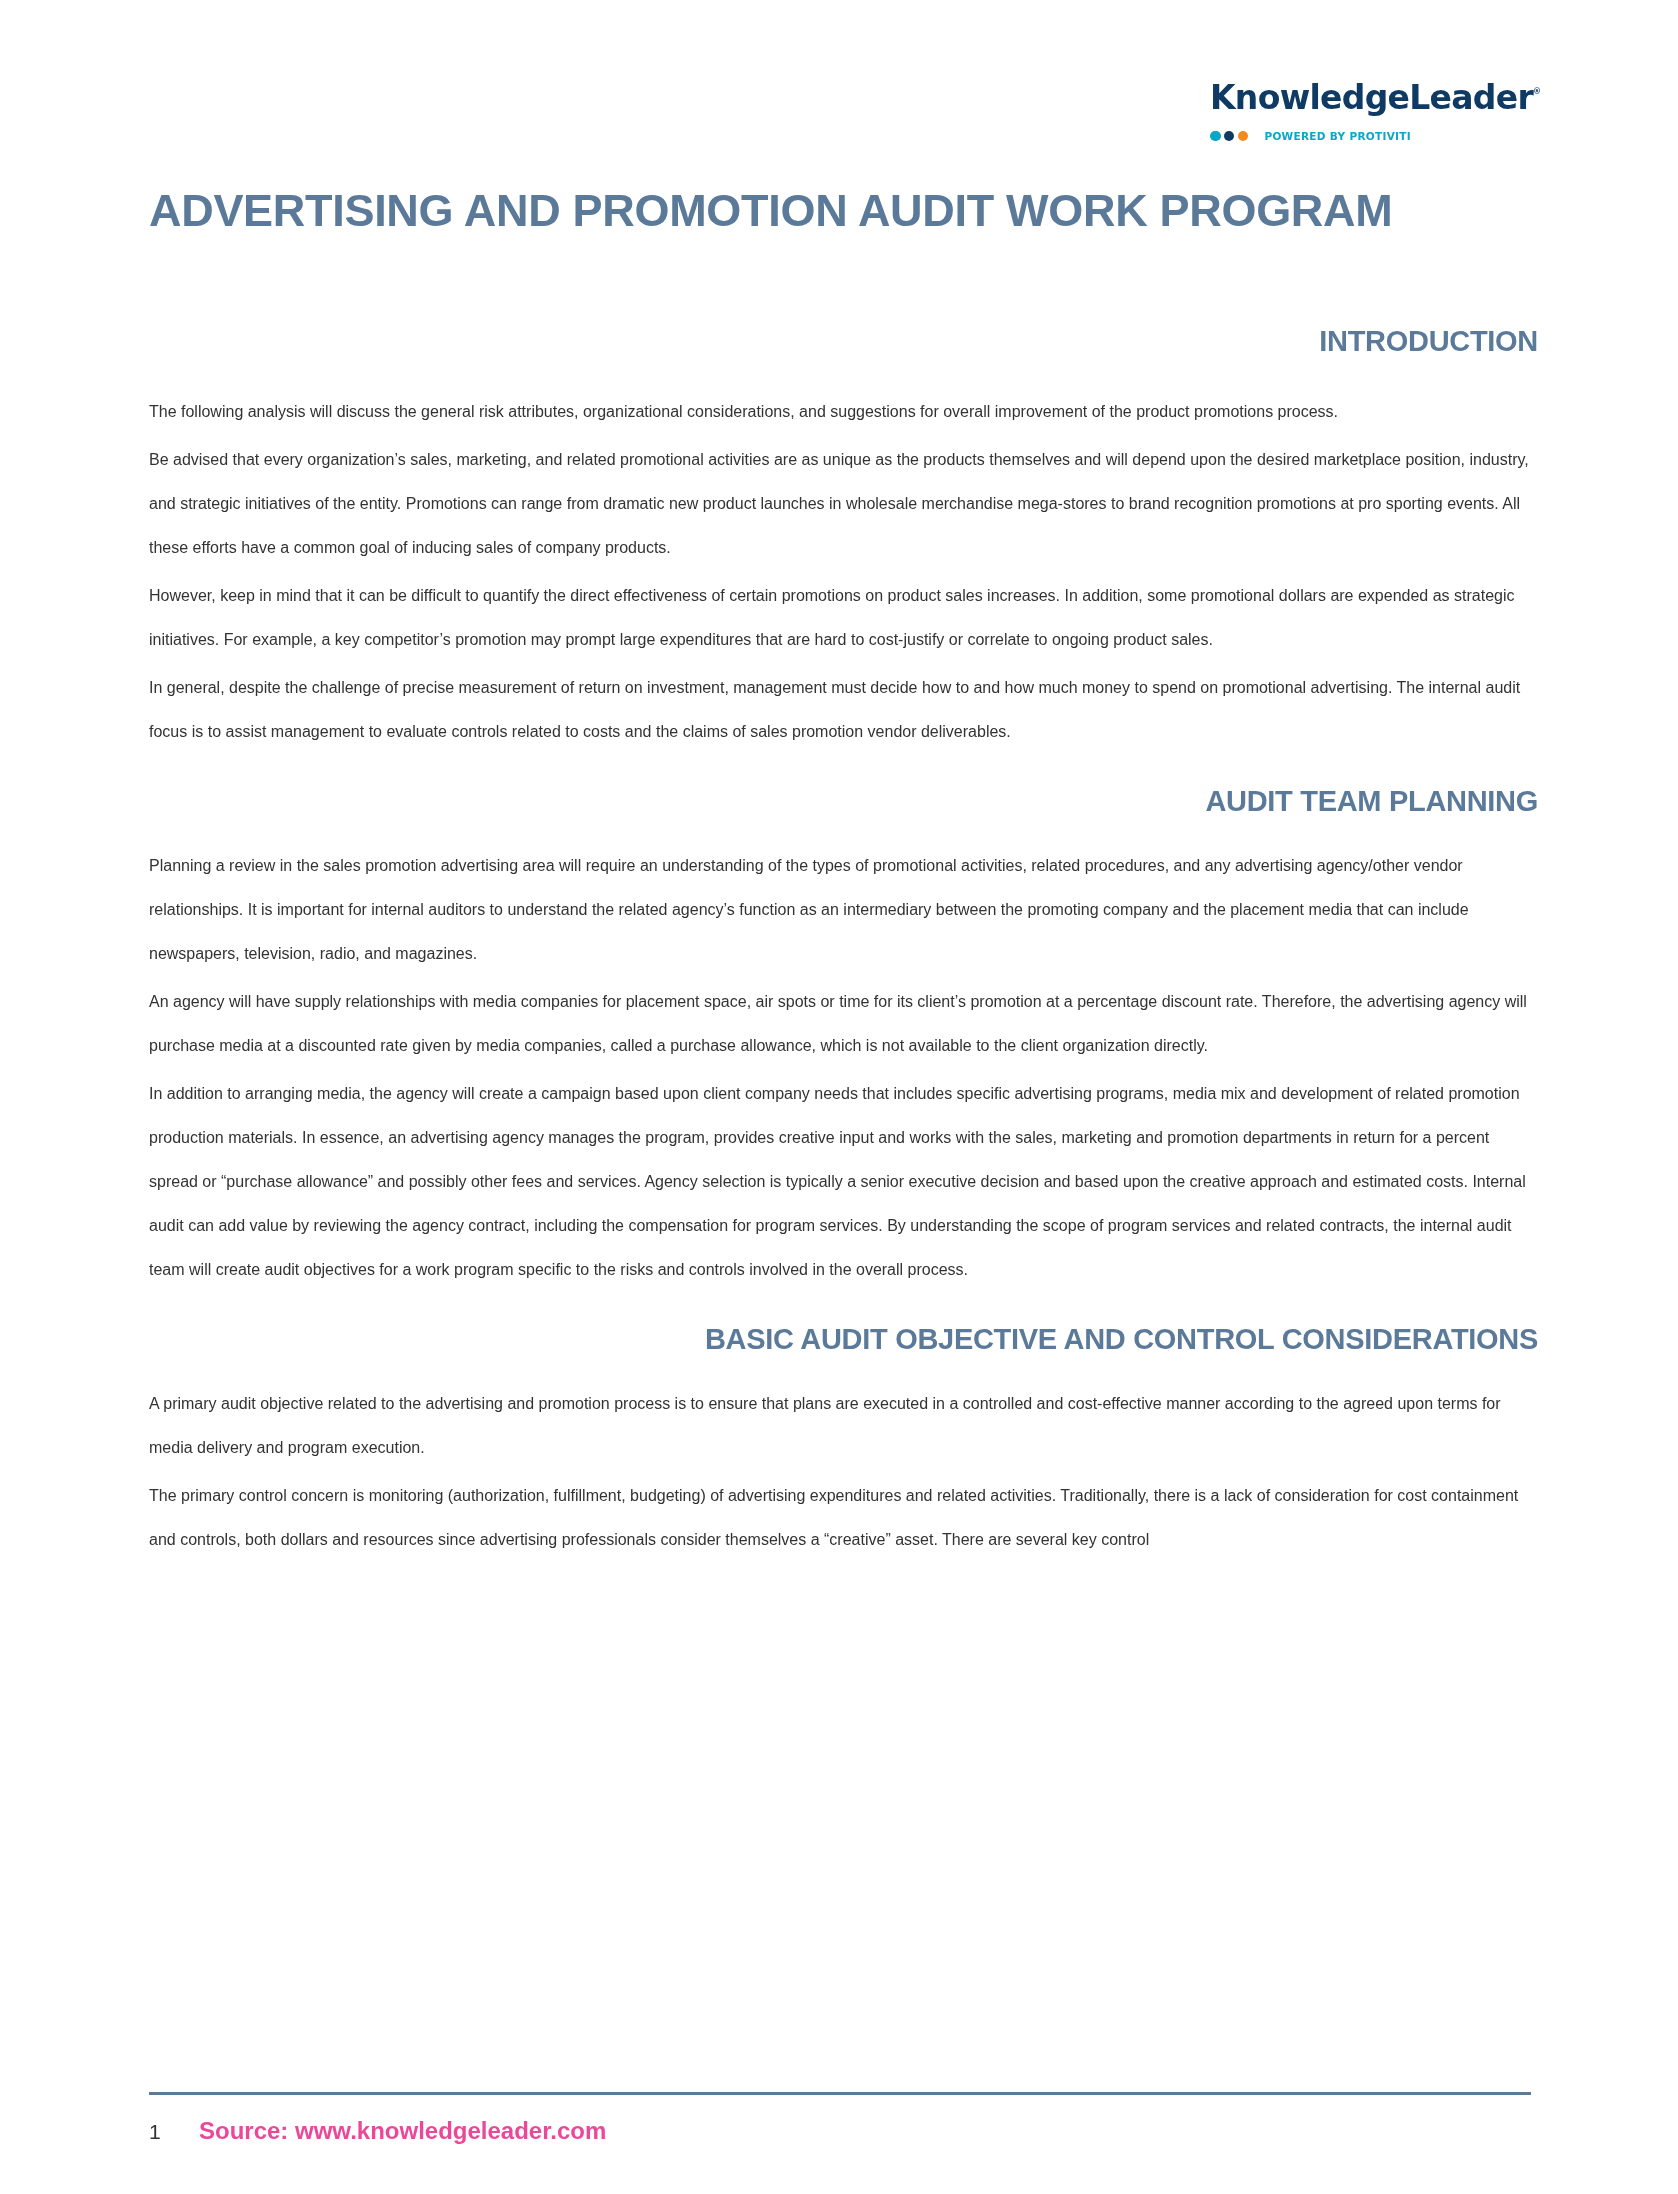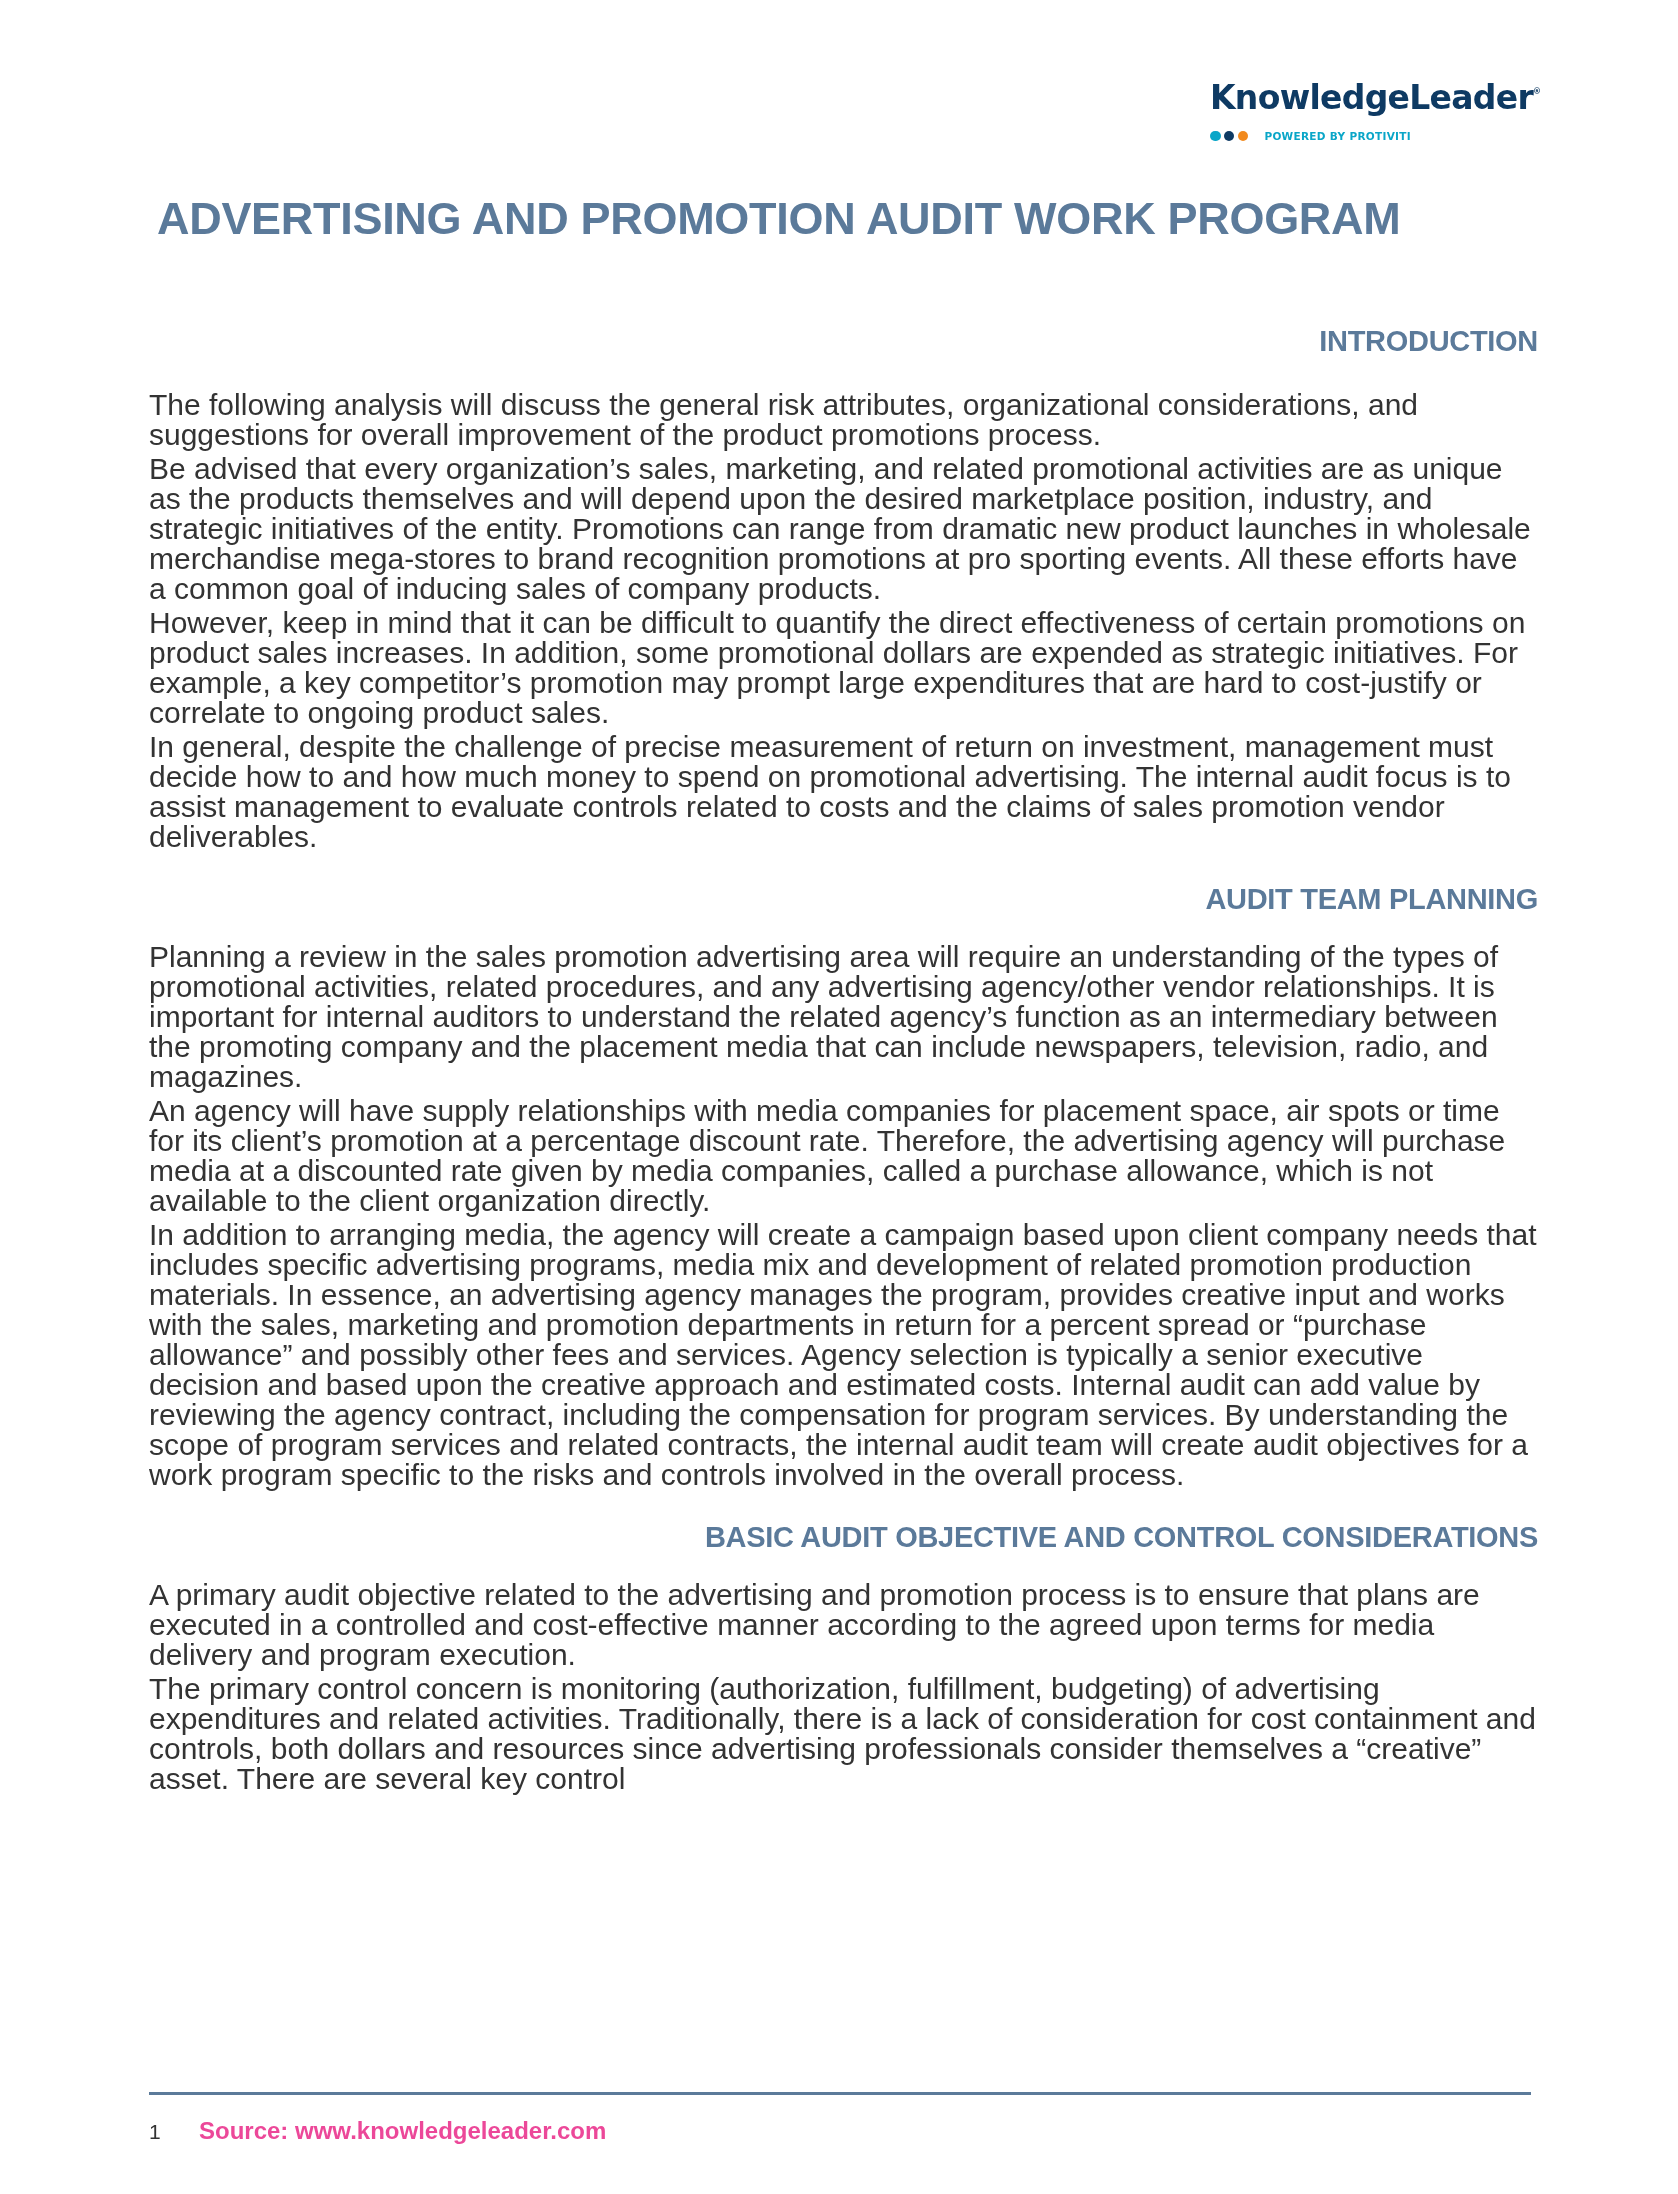--- a/index.html
+++ b/index.html
@@ -6,25 +6,25 @@
   body { width:1678px; height:2194px; position:relative; overflow:hidden;
          font-family:"Liberation Sans", sans-serif; color:#333333; }
   .logo { position:absolute; left:1210px; top:54px; }
   .logo-word { font-family:"DejaVu Sans", sans-serif; font-weight:bold; font-size:33px;
                color:#0e3a63; letter-spacing:-0.7px; line-height:1;margin-top:27px; }
   .logo-word sup { font-size:8px; vertical-align:top; position:relative; top:6.6px; }
   .logo-sub { display:flex; align-items:center; margin-top:16px;text-align:right; }
   .dot { width:10.5px; height:10.5px; border-radius:50%; margin-right:3.3px; display:inline-block; }
   .logo-powered { font-family:"DejaVu Sans", sans-serif; font-weight:bold; font-size:10.5px;
                   color:#0aa6c8; margin-left:13px; letter-spacing:0.3px; }
-  .title { position:absolute; left:149px; top:186px; margin:8px; font-size:45px; font-weight:bold;
+  .title { position:absolute; left:149px; top:186px; margin:0; font-size:45px; font-weight:bold;
            color:#5b7a9a; letter-spacing:-0.3px; line-height:1.1; white-space:nowrap; }
   .content { position:absolute; left:149px; top:324px; width:1389px; }
   h2 { margin:0; font-size:29px; font-weight:bold; color:#5b7a9a; line-height:34px; letter-spacing:-0.3px;text-align:right; }
-  p { margin:0; font-size:30px; line-height:30px; color:#333333; }
+  p { margin:0; font-size:16px; line-height:44px; color:#333333; }
   .h-intro { margin-bottom:32px; }
   .gap { margin-top:4px; }
   .sec { margin-top:30px; margin-bottom:26px; }
   .footer-rule { position:absolute; left:149px; top:2092px; width:1382px; height:2.6px; background:#5b7a9a; }
   .footer { position:absolute; left:149px; top:2117px; display:flex; align-items:baseline; }
   .pagenum { font-size:21px; color:#333; width:50px; }
   .source { font-size:24px; color:#ec4899;font-weight:bold; }
 </style>
 </head>
 <body>

